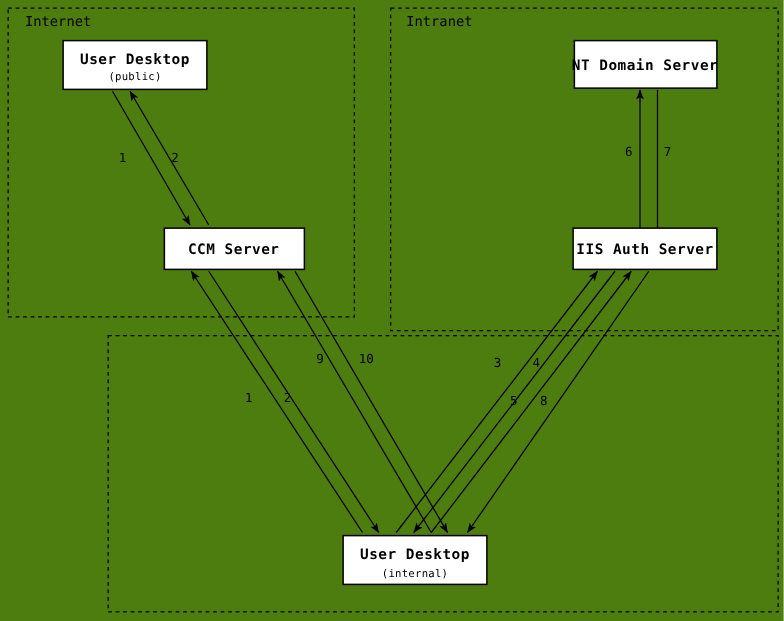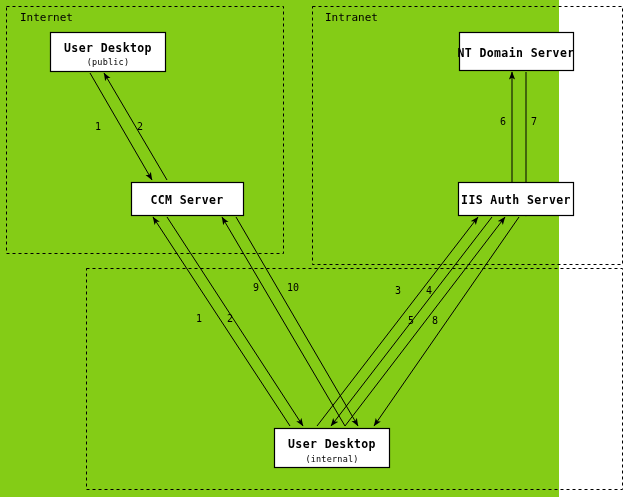--- a/index.html
+++ b/index.html
@@ -8,23 +8,23 @@
     background: #ffffff;
   }
   body {
     width: 627px;
     height: 497px;
     font-family: "DejaVu Sans Mono", monospace;
     overflow: hidden;
   }
   #diagram-root {
     position: relative;
-    width: 559px;
+    width: 627px;
     height: 497px;
-    background: #84cc16;
+    background: #4d7c0f;
   }
   svg#diagram-svg {
     position: absolute;
     top: 0;
     left: 0;
     width: 627px;
     height: 497px;
     display: block;
   }
   .zone-label {

